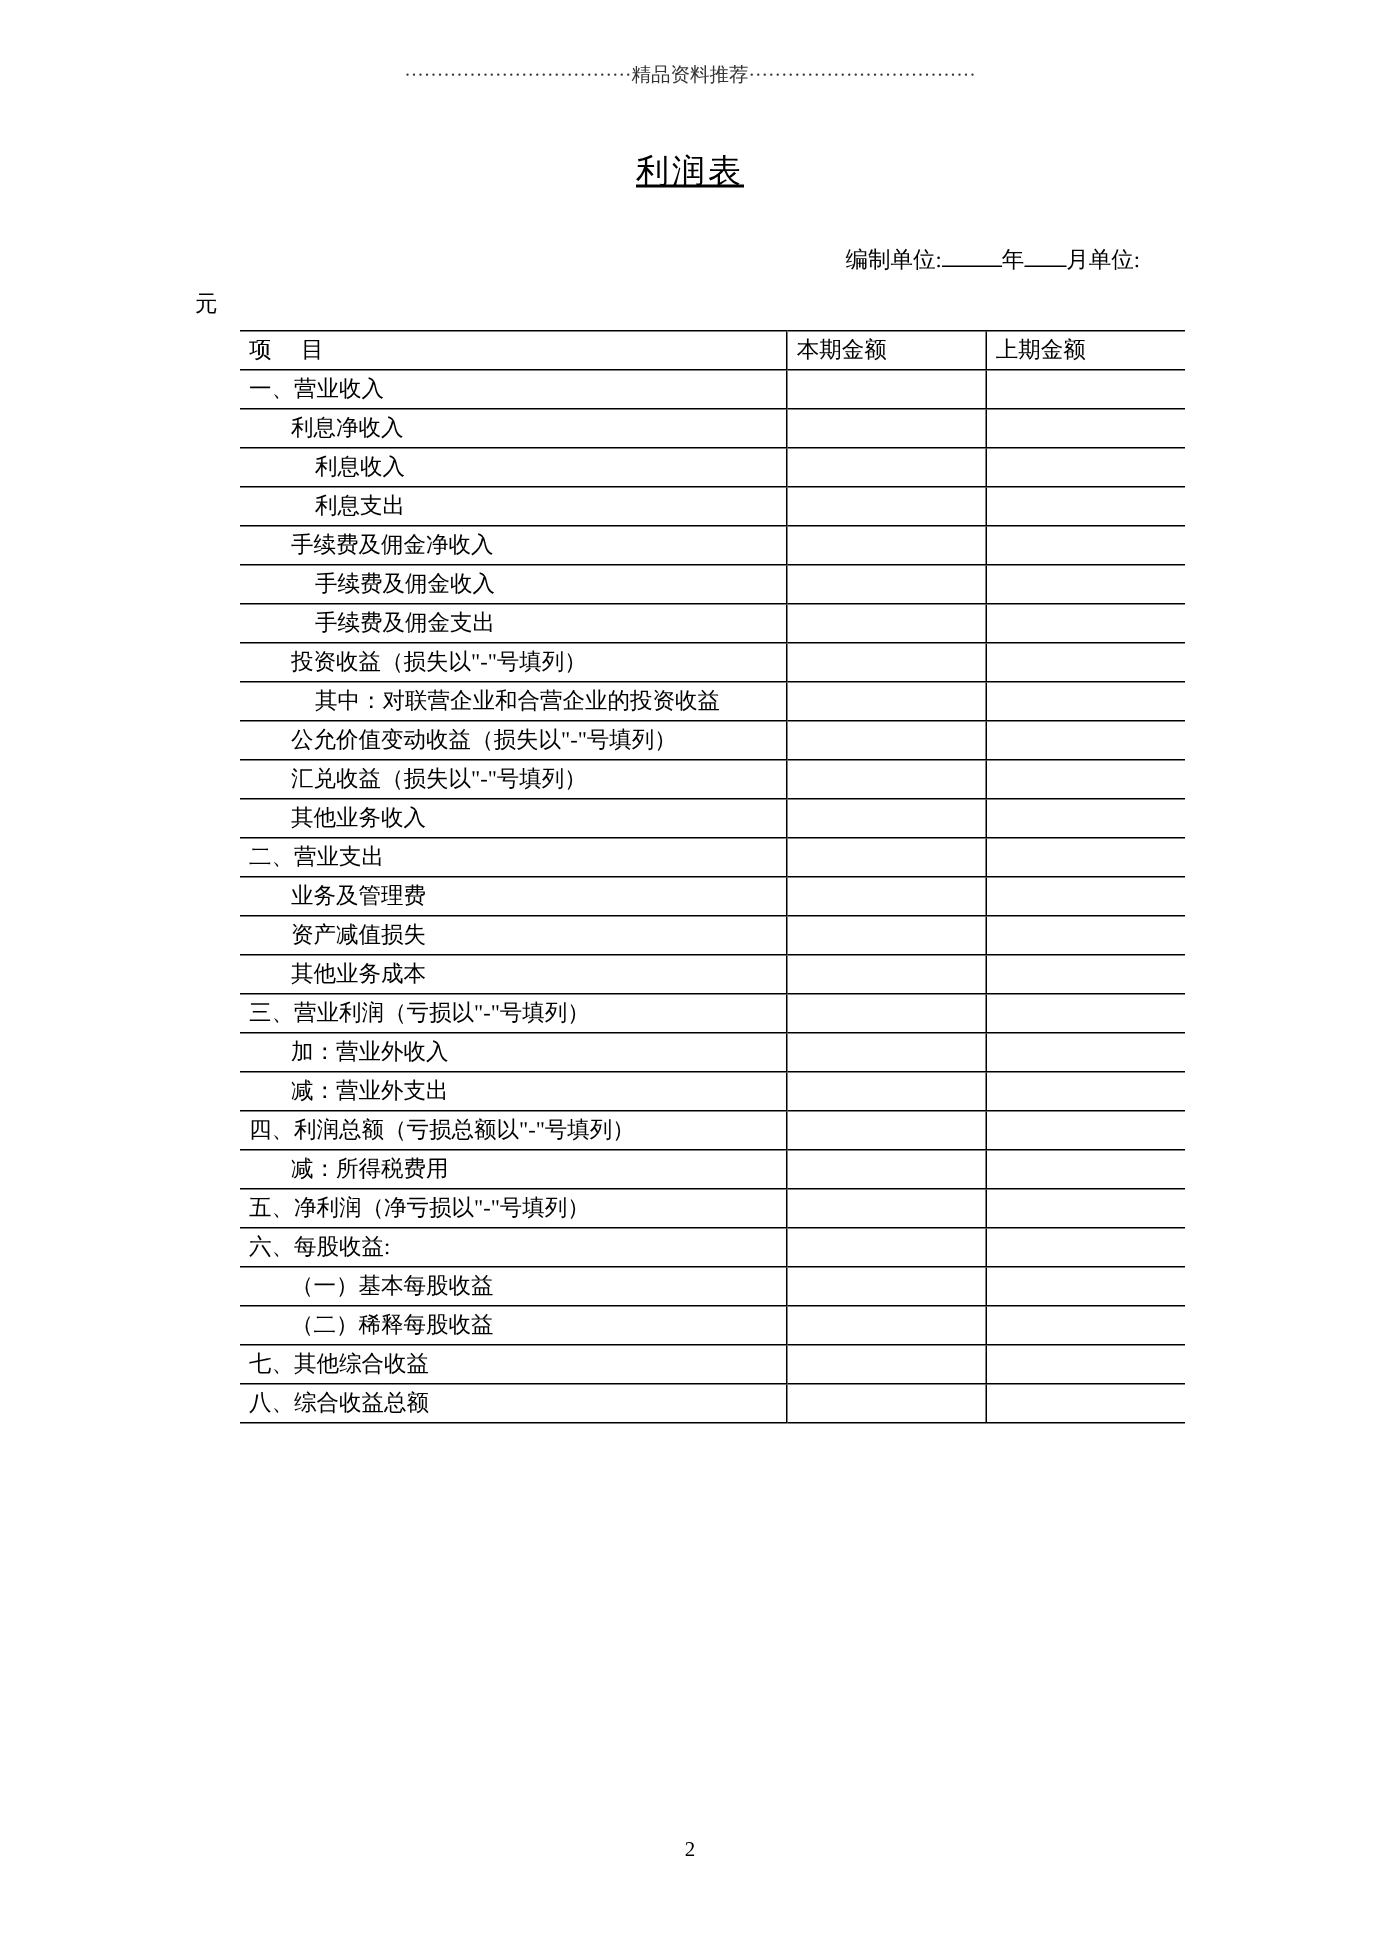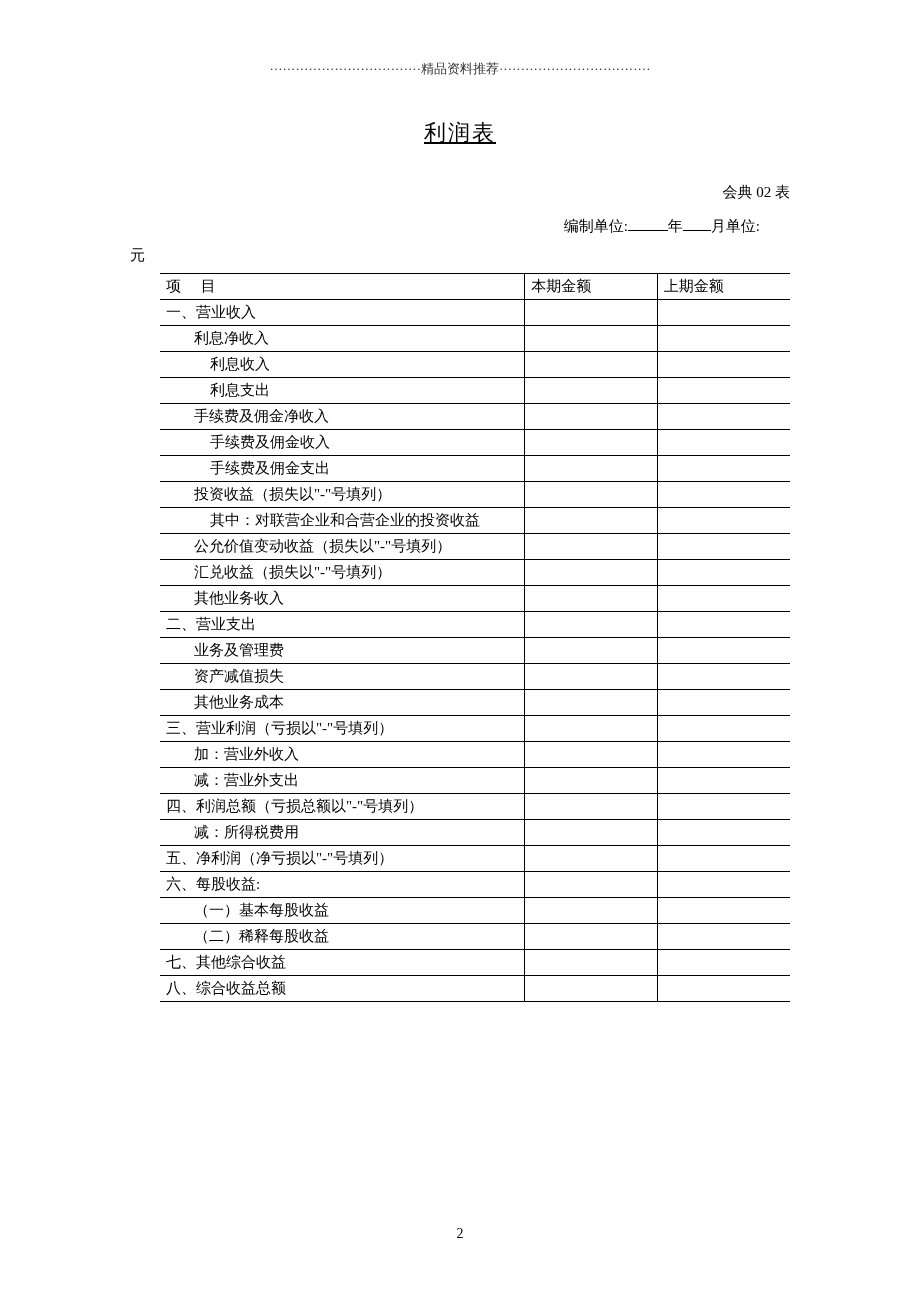--- a/index.html
+++ b/index.html
@@ -10,21 +10,21 @@
     body {
       font-family: "SimSun", "宋体", serif;
       font-size: 15px;
       background: #fff;
       color: #000;
       width: 920px;
       height: 1302px;
       position: relative;
     }
     .page {
-      padding: 60px 130px 0 130px;
+      padding: 41px 130px 0 130px;
     }
     .header-line {
       text-align: center;
       font-size: 13px;
       color: #333;
       letter-spacing: 0;
       margin-bottom: 40px;
     }
     .title {
       text-align: center;
@@ -123,21 +123,20 @@
     }
   </style>
 </head>
 <body>
 
 <div class="page">
   <div class="header-line">···································精品资料推荐···································</div>
 
   <h1 class="title">利润表</h1>
 
-  <div class="form-code">会典 02 表</div>
 
   <div class="meta-row">
     <div class="meta-left">编制单位:</div>
     <div class="meta-center">
       <span class="blank-line"></span><span>年</span><span class="blank-line-short"></span><span>月</span>
     </div>
     <div class="meta-right">单位:</div>
   </div>
 
   <div class="unit-yuan">元</div>

